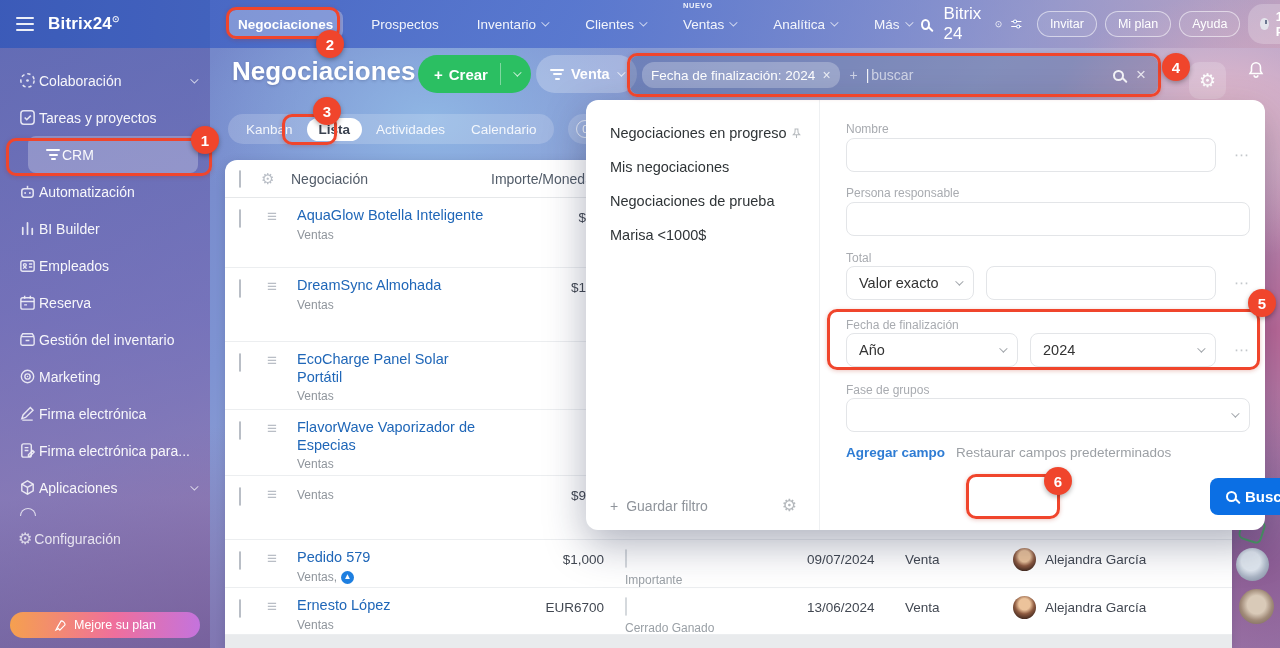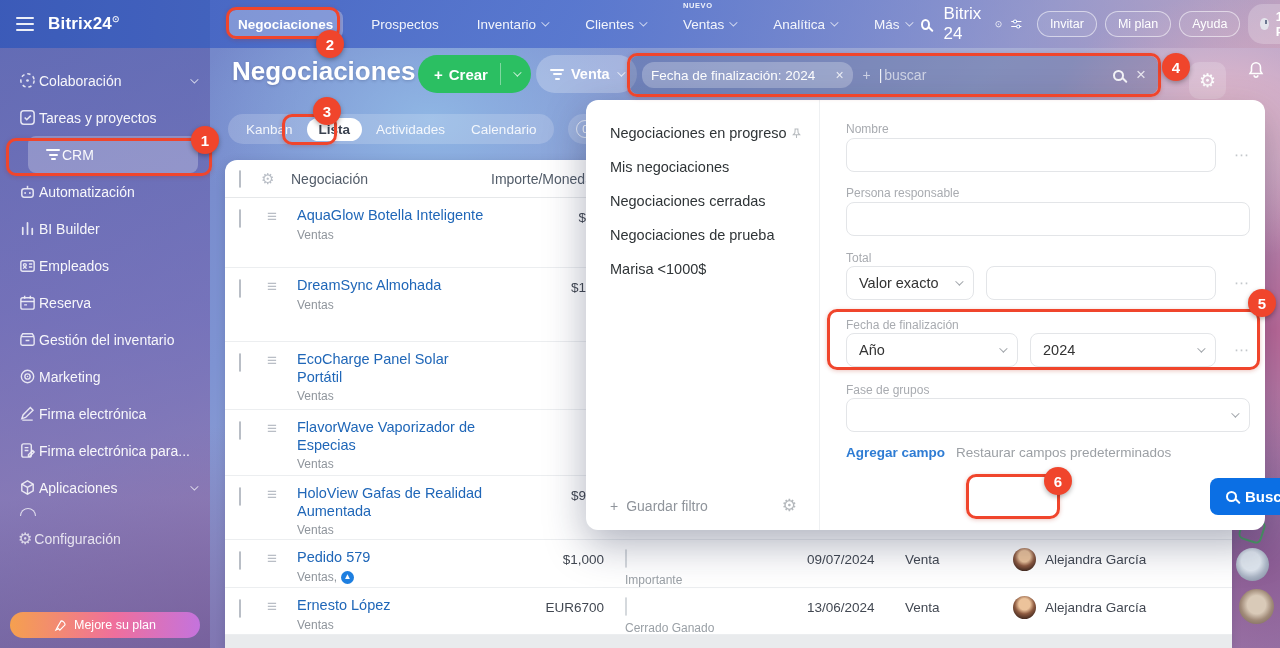--- a/index.html
+++ b/index.html
@@ -77,21 +77,21 @@
     background:rgba(255,255,255,.25); color:#fff; display:flex; align-items:center; gap:7px; padding:0 14px;
     font-size:14.5px; font-weight:bold; cursor:pointer; }
   .funnel-ico { display:flex; flex-direction:column; gap:2.5px; align-items:center; }
   .funnel-ico i { display:block; height:2px; background:#fff; border-radius:1px; }
   .funnel-ico i:nth-child(1){ width:14px; } .funnel-ico i:nth-child(2){ width:9px; } .funnel-ico i:nth-child(3){ width:5px; }
 
   
   .filterbar { position:absolute; left:630px; top:56px; width:528px; height:38px; z-index:15;
     background:rgba(55,75,130,.32); border-radius:8px; display:flex; align-items:center; padding:0 12px; gap:10px; color:#fff; }
   .chip { background:rgba(255,255,255,.25); border-radius:12px; padding:5px 9px; font-size:13.5px;
-    display:flex; align-items:center; gap:20px; white-space:nowrap; }
+    display:flex; align-items:center; gap:7px; white-space:nowrap; }
   .chip .x { opacity:.8; cursor:pointer; font-size:14px; }
   .fb-ph { font-size:14px; color:rgba(255,255,255,.62); display:flex; align-items:center; gap:2px; }
   .caret-blink { color:#fff; opacity:.9; font-weight:normal; }
   .fb-icons { margin-left:auto; display:flex; align-items:center; gap:12px; opacity:.9; }
   .fb-x { font-size:17px; opacity:.85; cursor:pointer; }
   .hdr-gear { position:absolute; left:1189px; top:62px; width:37px; height:37px; z-index:15; border-radius:10px;
     background:rgba(255,255,255,.18); color:#fff; display:flex; align-items:center; justify-content:center;
     font-size:19px; cursor:pointer; }
   .hdr-bell { position:absolute; left:1240px; top:52px; z-index:15; width:32px; height:32px; display:flex;
     align-items:center; justify-content:center; cursor:pointer; }
@@ -460,21 +460,21 @@
       <span class="r-name"><a>FlavorWave Vaporizador de Especias</a>
         <div class="r-sub">
             <span>Ventas</span>
           </div></span>
       <span class="r-amt amt-part"></span>
     </div>
 
     <div class="trow" style="top:316px; height:64px;">
       <span class="r-check"><span class="cbx"></span></span>
       <span class="r-drag">≡</span>
-      <span class="r-name"><a>HoloView Gafas de Realidad Aumentada</a>
+      <span class="r-name">
         <div class="r-sub">
             <span>Ventas</span>
           </div></span>
       <span class="r-amt amt-part">$9</span>
     </div>
 
     <div class="trow" style="top:380px; height:48px;">
       <span class="r-check"><span class="cbx"></span></span>
       <span class="r-drag">≡</span>
       <span class="r-name"><a>Pedido 579</a>
@@ -531,23 +531,20 @@
       <div class="preset">
         <span class="pn">Negociaciones en progreso</span>
         <svg class="ic pin-ico" width="13" height="13" viewBox="0 0 20 20" fill="none" stroke="currentColor" stroke-width="1.6">
             <path d="M7 3h6M8 3l-.5 6L5 12h10l-2.5-3L12 3M10 12v5"></path>
           </svg>
       </div>
       <div class="preset">
           <span class="pn">Mis negociaciones</span>
         </div>
       <div class="preset">
-          <span class="pn">Negociaciones cerradas</span>
-        </div>
-      <div class="preset">
           <span class="pn">Negociaciones de prueba</span>
         </div>
       <div class="preset">
           <span class="pn">Marisa &lt;1000$</span>
         </div>
       <div class="save-filter">
         <span>+</span>
         <span>Guardar filtro</span>
       </div>
       <span class="fp-gear">⚙</span>

